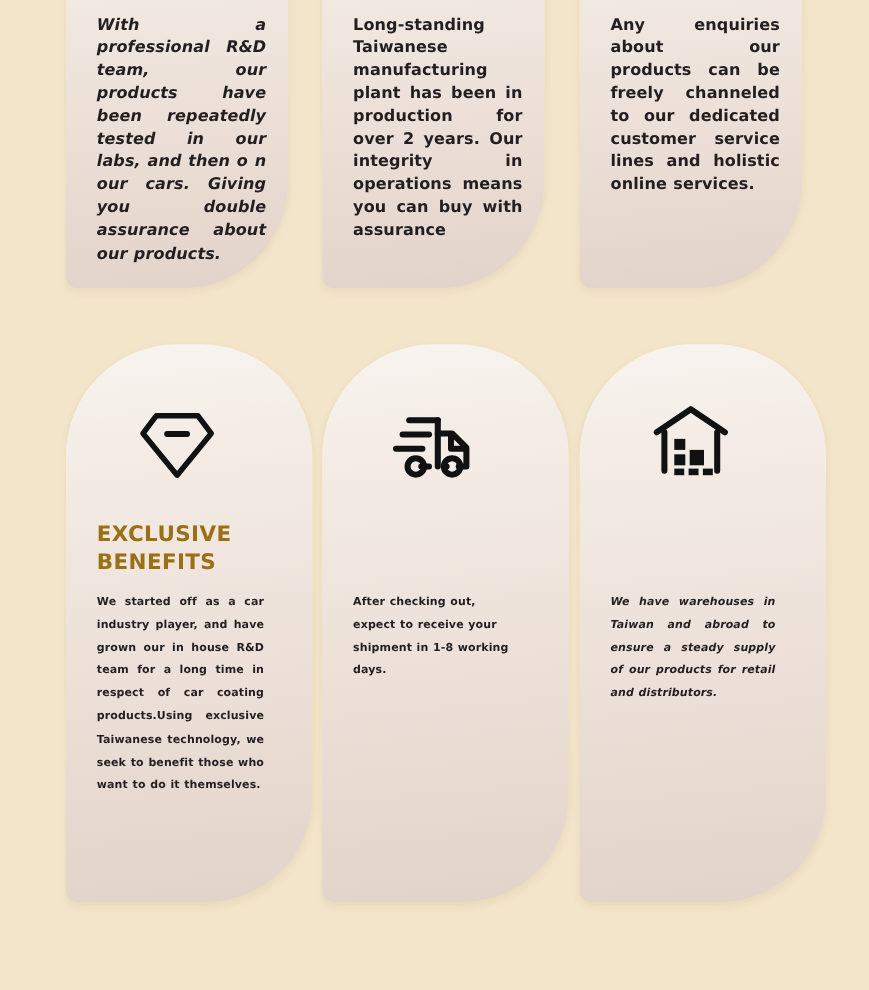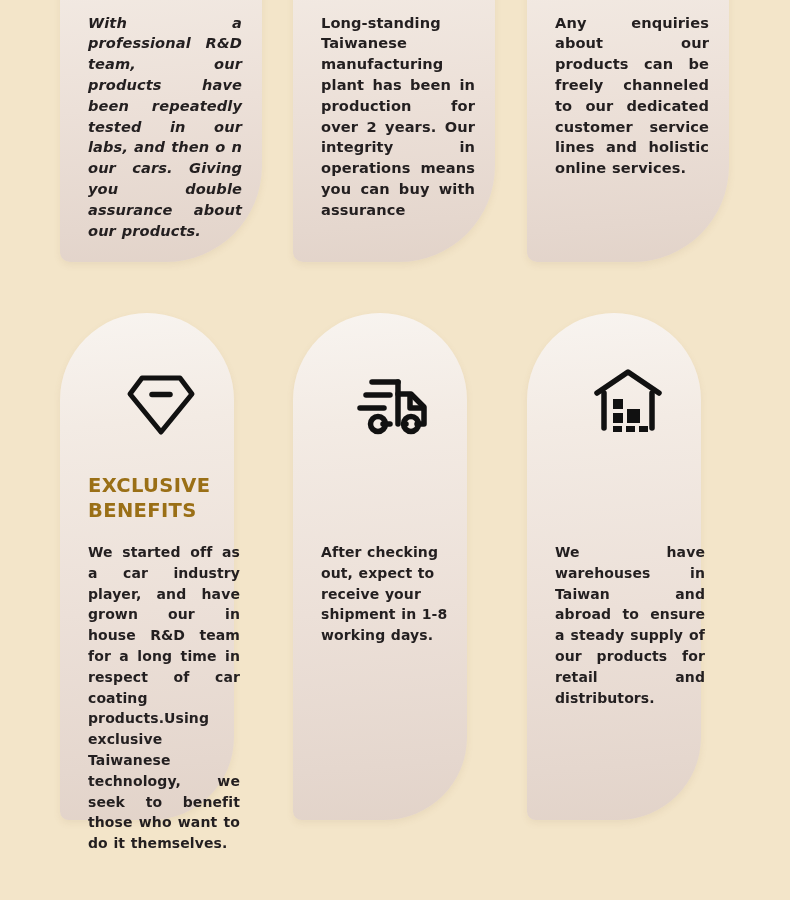--- a/index.html
+++ b/index.html
@@ -34,21 +34,21 @@
     width: 202px;
     height: 382px;
     border-radius: 101px 101px 96px 10px;
   }
   #card-top-1 { left: 60px; }
   #card-top-2 { left: 293px; }
   #card-top-3 { left: 527px; }
 
   .card-bottom {
     top: 313px;
-    width: 174px;
+    width: 224px;
     height: 507px;
     border-radius: 101px 101px 96px 10px;
   }
   #card-bottom-1 { left: 60px; }
   #card-bottom-2 { left: 293px; }
   #card-bottom-3 { left: 527px; }
 
   .card-inner {
     position: absolute;
     left: 0;
@@ -106,31 +106,31 @@
     font-weight: 600;
   }
   #heading-2 { font-weight: 800; letter-spacing: 0.2px; }
 
   
   .card-body {
     position: absolute;
     left: 28px;
     width: 152px;
     top: 215px;
-    font-size: 14px;
+    font-size: 10px;
     line-height: 20.8px;
     color: #231f20;
     font-weight: 600;
     letter-spacing: 0.1px;
     text-align: justify;
     text-justify: inter-word;
     word-spacing: 0.6px;
   }
   #body-2 { text-align: left; }
-  #body-3 { width: 150px; }
+  #body-3 { width: 150px; font-style: italic; }
 </style>
 </head>
 <body>
 
 <div class="page">
 
   <div class="card card-top" id="card-top-1">
     <div class="card-inner">
       <p class="top-text" id="top-text-1">With a professional R&amp;D team, our products have been repeatedly tested in our labs, and then o n our cars. Giving you double assurance about our products.</p>
     </div>

